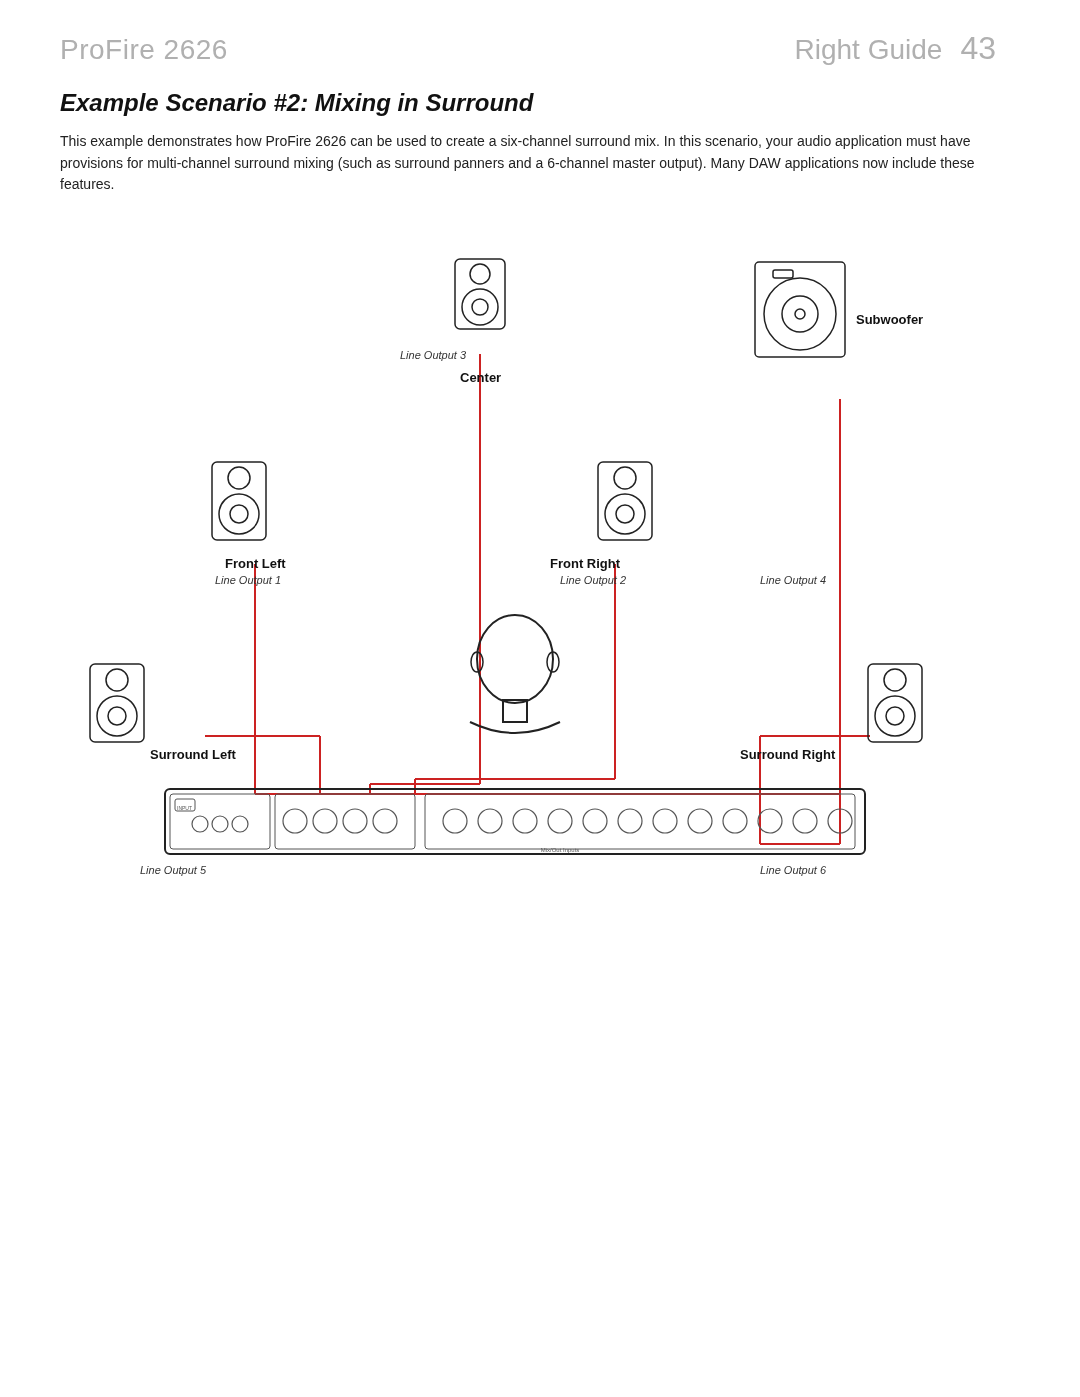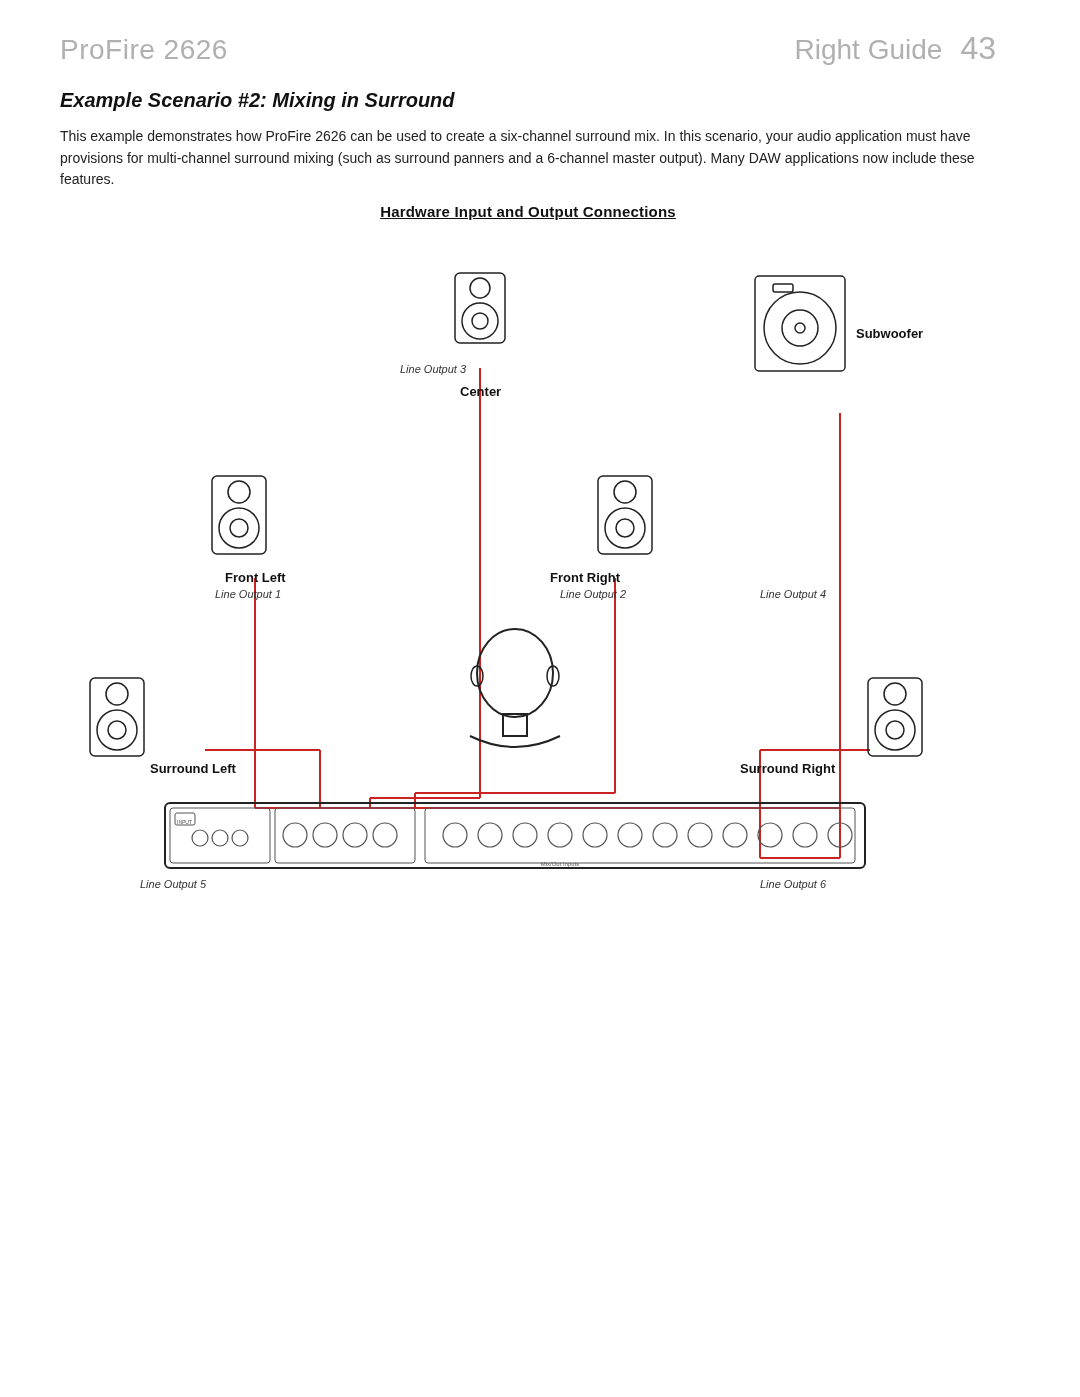--- a/index.html
+++ b/index.html
@@ -40,31 +40,31 @@
       font-weight: 300;
       color: #b0b0b0;
     }
     .header-page {
       font-size: 32px;
       font-weight: 300;
       color: #b0b0b0;
       margin-left: 10px;
     }
     .section-title {
-      font-size: 20px;
+      font-size: 24px;
       font-weight: bold;
       font-style: italic;
       color: #111;
       margin-bottom: 14px;
     }
     .body-text {
       font-size: 14px;
       line-height: 1.55;
       color: #222;
-      margin-bottom: 12px;
+      margin-bottom: 28px;
     }
     .subsection-title {
       font-size: 15px;
       font-weight: bold;
       color: #111;
       text-decoration: underline;
       text-align: center;
       margin-bottom: 18px;
       letter-spacing: 0.2px;
     }
@@ -88,21 +88,20 @@
   <div class="header">
     <span class="header-title">ProFire 2626</span>
     <div class="header-right">
       <span class="header-guide">Right Guide</span>
       <span class="header-page">43</span>
     </div>
   </div>
 
   <div class="section-title">Example Scenario #2:  Mixing in Surround</div>
   <div class="body-text">This example demonstrates how ProFire 2626 can be used to create a six-channel surround mix.  In this scenario, your audio application must have provisions for multi-channel surround mixing (such as surround panners and a 6-channel master output).  Many DAW applications now include these features.</div>
-  <div class="subsection-title">Hardware Input and Output Connections</div>
 
   <div class="diagram-area">
     <svg class="diagram" viewBox="0 0 960 720" xmlns="http://www.w3.org/2000/svg">
       <defs>
         <style>
           .red-line { stroke: #cc2222; stroke-width: 2; fill: none; }
           .black-line { stroke: #222; stroke-width: 1.5; fill: none; }
           .speaker-body { fill: none; stroke: #222; stroke-width: 1.5; }
           .lbl { font-family: Arial, Helvetica, sans-serif; font-size: 13px; font-weight: bold; fill: #111; }
           .lbl-italic { font-family: Arial, Helvetica, sans-serif; font-size: 11px; font-style: italic; fill: #333; }

